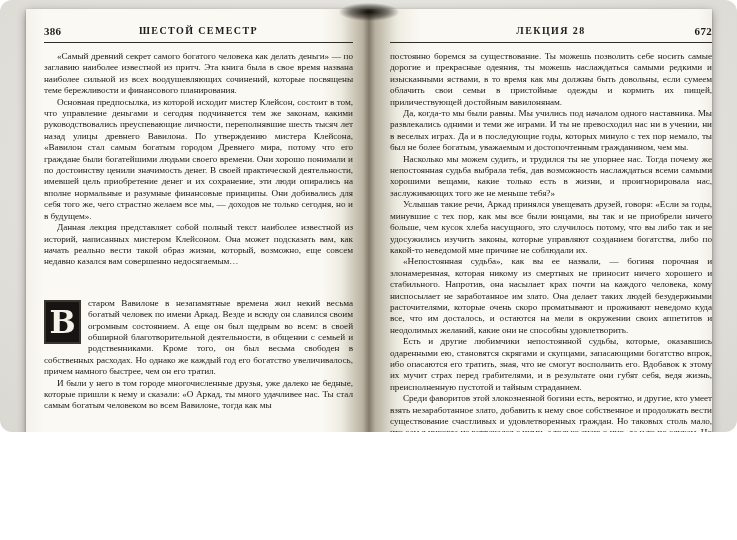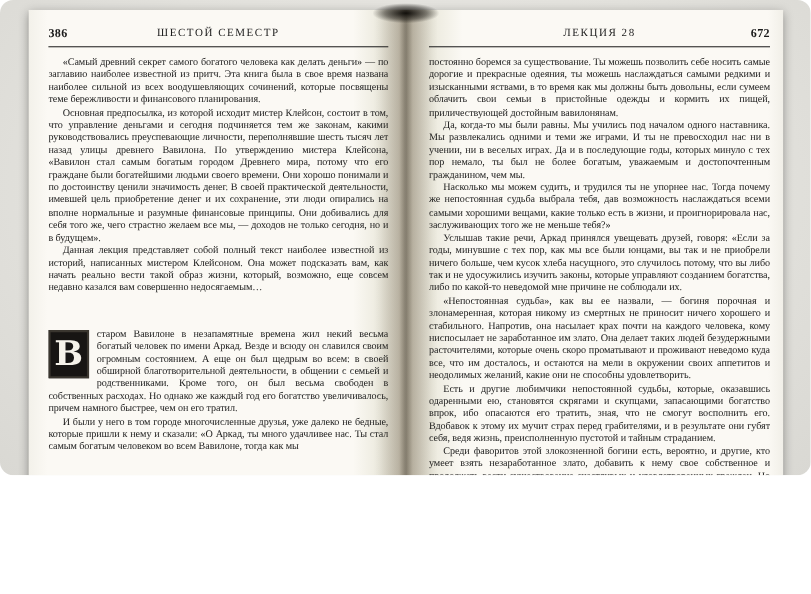--- a/index.html
+++ b/index.html
@@ -17,40 +17,40 @@
   .page-left{
     left:0;
     background:linear-gradient(to right,#f3f1ea 0%,#fbf9f4 5%,#fbf9f4 86%,#ecead f 93%,#fbf9f4 86%);
     background:linear-gradient(to right,#f3f1ea 0%,#fbf9f4 5%,#fbf9f4 86%,#ecead e 93%,#d8d2c2 98%,#b9b19e 100%);
     background:linear-gradient(to right,#f3f1ea 0%,#fbf9f4 5%,#fbf9f4 86%,#eceade 93%,#d8d2c2 98%,#b9b19e 100%);
     padding:16px 16px 0 18px;
   }
   .page-right{
     left:343px;
     background:linear-gradient(to right,#b9b19e 0%,#d6d0c0 2%,#eceade 7%,#fbf9f4 15%,#fbf9f4 96%,#f1efe8 100%);
-    padding:16px 12px 0 21px;
+    padding:16px 0 0 21px;
   }
   .gutter{
     position:absolute;left:50%;top:0;width:58px;height:100%;transform:translateX(-50%);
     background:linear-gradient(to right,rgba(60,50,35,0) 0%,rgba(60,50,35,.20) 40%,rgba(25,20,12,.34) 50%,rgba(60,50,35,.20) 60%,rgba(60,50,35,0) 100%);
     pointer-events:none;
   }
   .gutter-top,.gutter-bottom{
     position:absolute;left:50%;width:60px;height:18px;transform:translateX(-50%);
     background:radial-gradient(ellipse at center,rgba(12,10,6,.95) 0%,rgba(12,10,6,.45) 45%,rgba(12,10,6,0) 72%);
     pointer-events:none;
   }
   .gutter-top{top:-6px;}
   .gutter-bottom{bottom:-6px;}
 
   .page-head{position:relative;height:14px;color:#1b1b1b;}
   .page-head .num{position:absolute;top:0;font-weight:bold;font-size:11px;letter-spacing:.3px;}
   .page-left  .page-head .num{left:0;}
   .page-right .page-head .num{right:0;}
-  .page-head .running{display:block;text-align:center;font-weight:normal;font-size:10px;letter-spacing:1.4px;}
+  .page-head .running{display:block;text-align:center;font-weight:bold;font-size:10px;letter-spacing:1.4px;}
   .rule{border-bottom:1px solid #2c2c2c;margin-top:3px;margin-bottom:8px;}
 
   .body{
     font-size:9.2px;line-height:11.4px;letter-spacing:-0.05px;
     text-align:justify;color:#1a1a1a;height:462px;overflow:hidden;
     hyphens:auto;-webkit-hyphens:auto;
   }
   .body p{margin:0;text-indent:13px;}
   .body p.no-indent{text-indent:0;}
   .section-gap{height:30px;}

